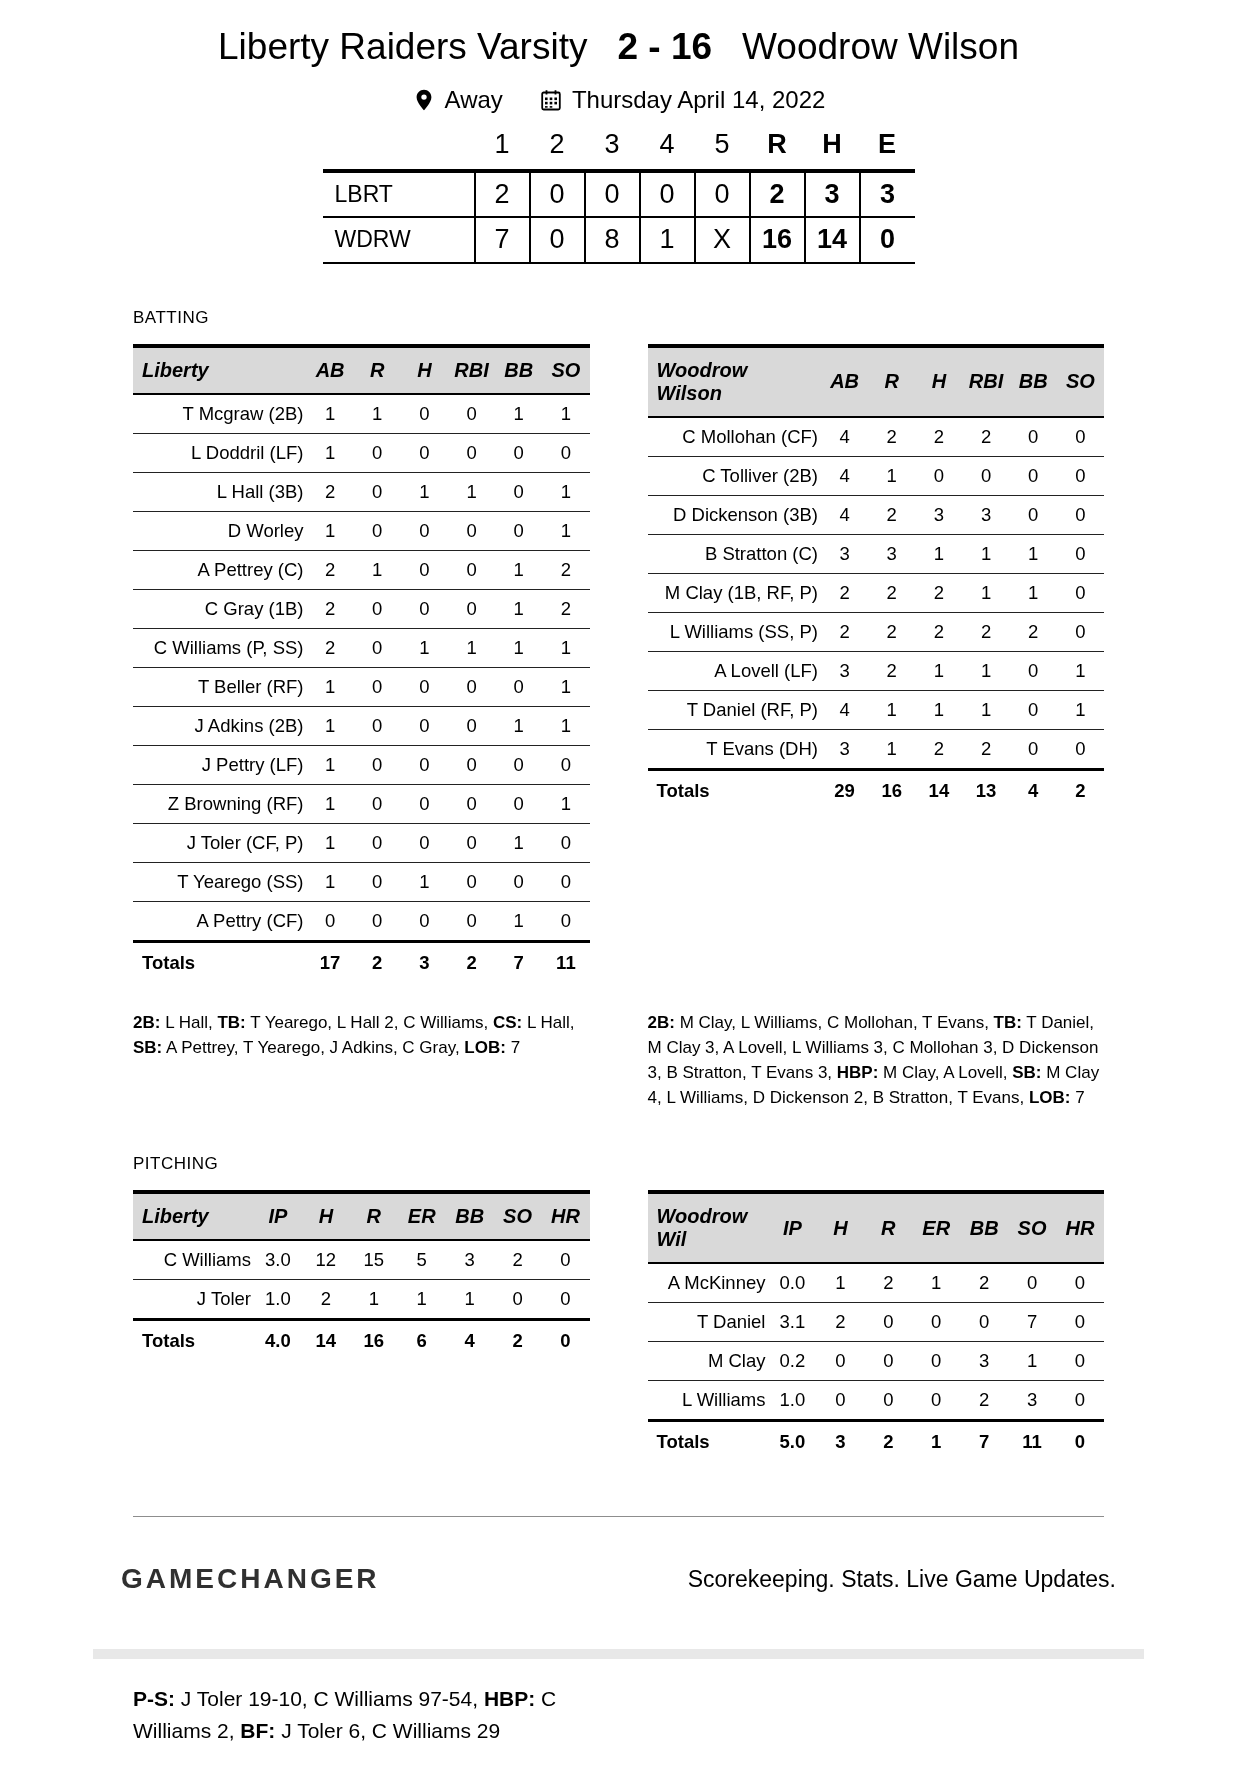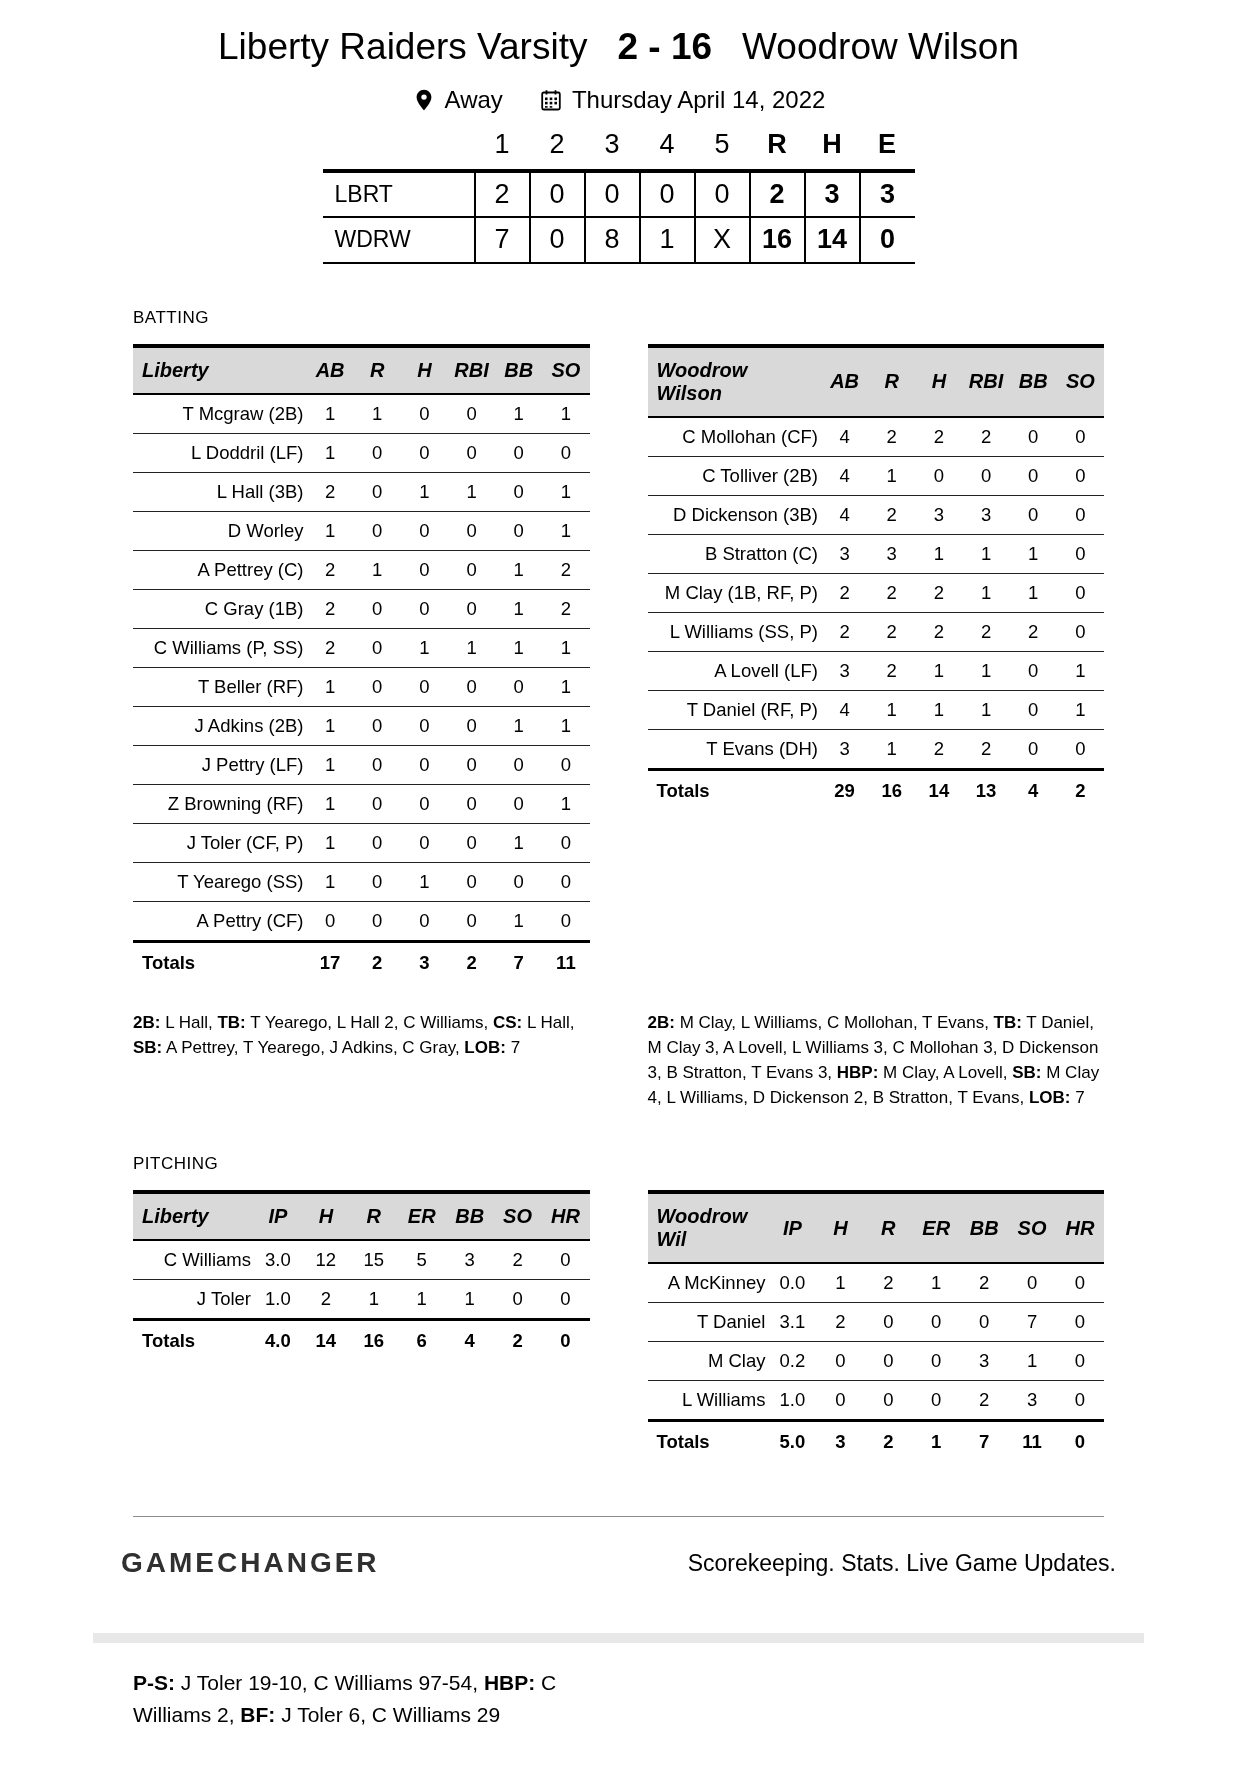--- a/index.html
+++ b/index.html
@@ -45,21 +45,21 @@
   .stat-table tbody tr.indent td.name { padding-left:25px; }
   .stat-table tfoot td { font-weight:700; font-size:18.5px; text-align:center; padding:9px 3px; border-top:3px solid #000; }
   .stat-table tfoot td.name { text-align:left; padding-left:9px; }
   table.bat col.name-col { width:38%; }
   table.bat col.num-col { width:10.33%; }
   table.pit col.name-col { width:26.5%; }
   table.pit col.num-col { width:10.5%; }
 
   
   .divider { border:none; border-top:1.5px solid #8d8d8d; margin:54px 40px 0; }
-  .footer-row { display:flex; justify-content:space-between; align-items:center; padding:0 28px; margin-top:30px; }
+  .footer-row { display:flex; justify-content:space-between; align-items:center; padding:0 28px; margin-top:46px; }
   .logo { font-size:28px; font-weight:700; letter-spacing:3px; color:#303030; }
   .tagline { font-size:23px; font-weight:400; }
   .page-band { height:10px; background:#e8e8e8; margin-top:54px; }
   .game-note { margin:24px 40px 0; width:505px; font-size:21px; line-height:1.5; }
 </style>
 </head>
 <body>
 
 <div class="page">
   <div class="content">

